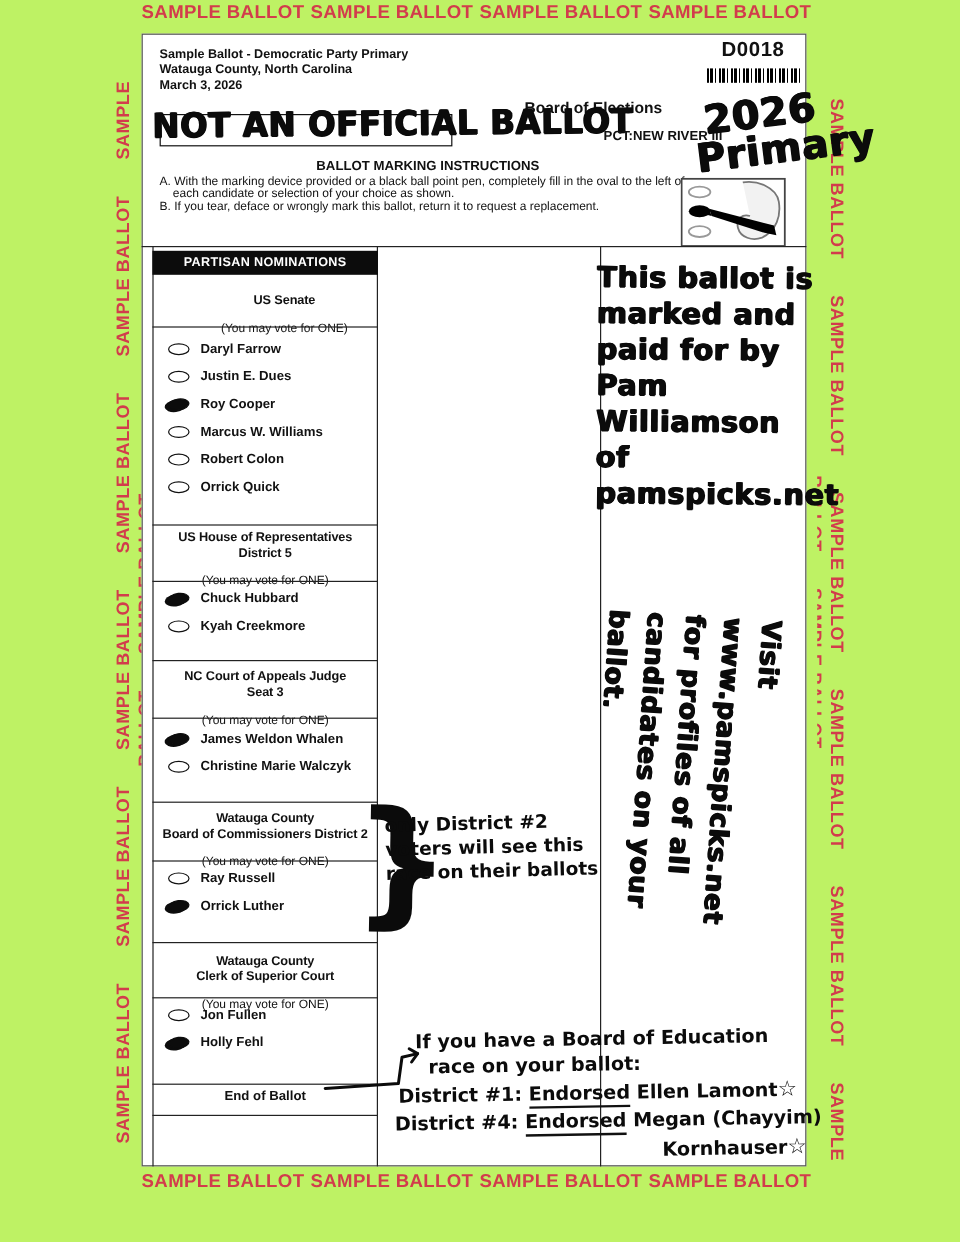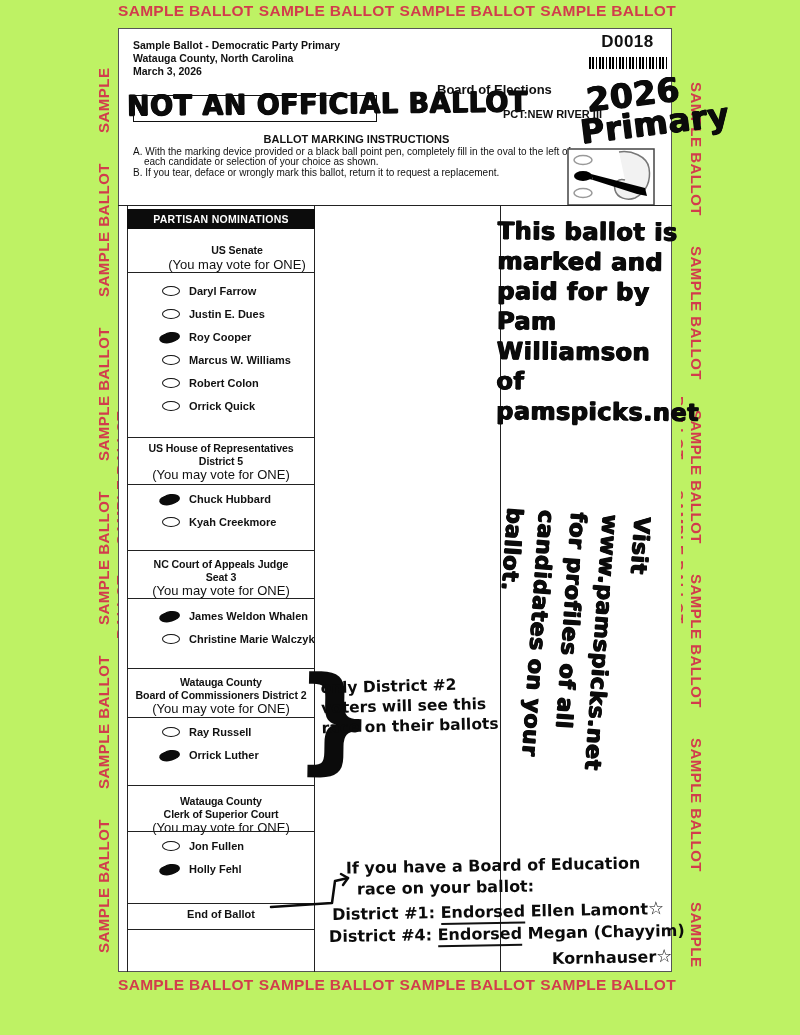--- a/index.html
+++ b/index.html
@@ -45,24 +45,24 @@
   .instr-item{text-indent:-11px;padding-left:11px;}
 
   .hline{position:absolute;height:0;border-top:1px solid #222;}
   .vline{position:absolute;width:0;border-left:1px solid #222;}
 
   .partisan-bar{left:127px;top:209px;width:188px;height:20px;background:#0c0c0c;color:#fff;
     display:flex;align-items:center;justify-content:center;font-size:10.5px;font-weight:bold;letter-spacing:0.3px;}
 
   .race-header{left:127px;width:188px;text-align:center;}
   .race-title{font-size:10.6px;font-weight:bold;line-height:12.5px;letter-spacing:-0.1px;white-space:pre-line;}
-  .race-note{font-size:13px;margin-top:0;}
+  .race-note{font-size:10px;margin-top:12px;}
 
   .race-cands{left:127px;width:188px;}
-  .cand-row{height:23px;display:flex;align-items:center;gap:9px;padding-left:13px;margin-left:22px;}
+  .cand-row{height:23px;display:flex;align-items:center;gap:9px;padding-left:13px;}
   .oval{width:16px;height:8px;border:1.5px solid #111;border-radius:50%;flex-shrink:0;box-sizing:content-box;background:#fff;}
   .oval[data-filled="true"]{background:#0c0c0c;border-color:#0c0c0c;transform:rotate(-7deg);
         box-shadow:-3px 1px 0 0 #0c0c0c;}
   .cand-name{font-size:11px;font-weight:bold;white-space:nowrap;}
 
   .end-label{left:127px;top:908px;width:188px;text-align:center;font-size:11px;font-weight:bold;}
 
   .paid-for{font-size:24px;line-height:30px;transform:rotate(0.5deg);}
   .visit{left:487px;top:512px;height:335px;writing-mode:vertical-rl;font-size:22px;line-height:1.45;
          transform:rotate(4deg);}

